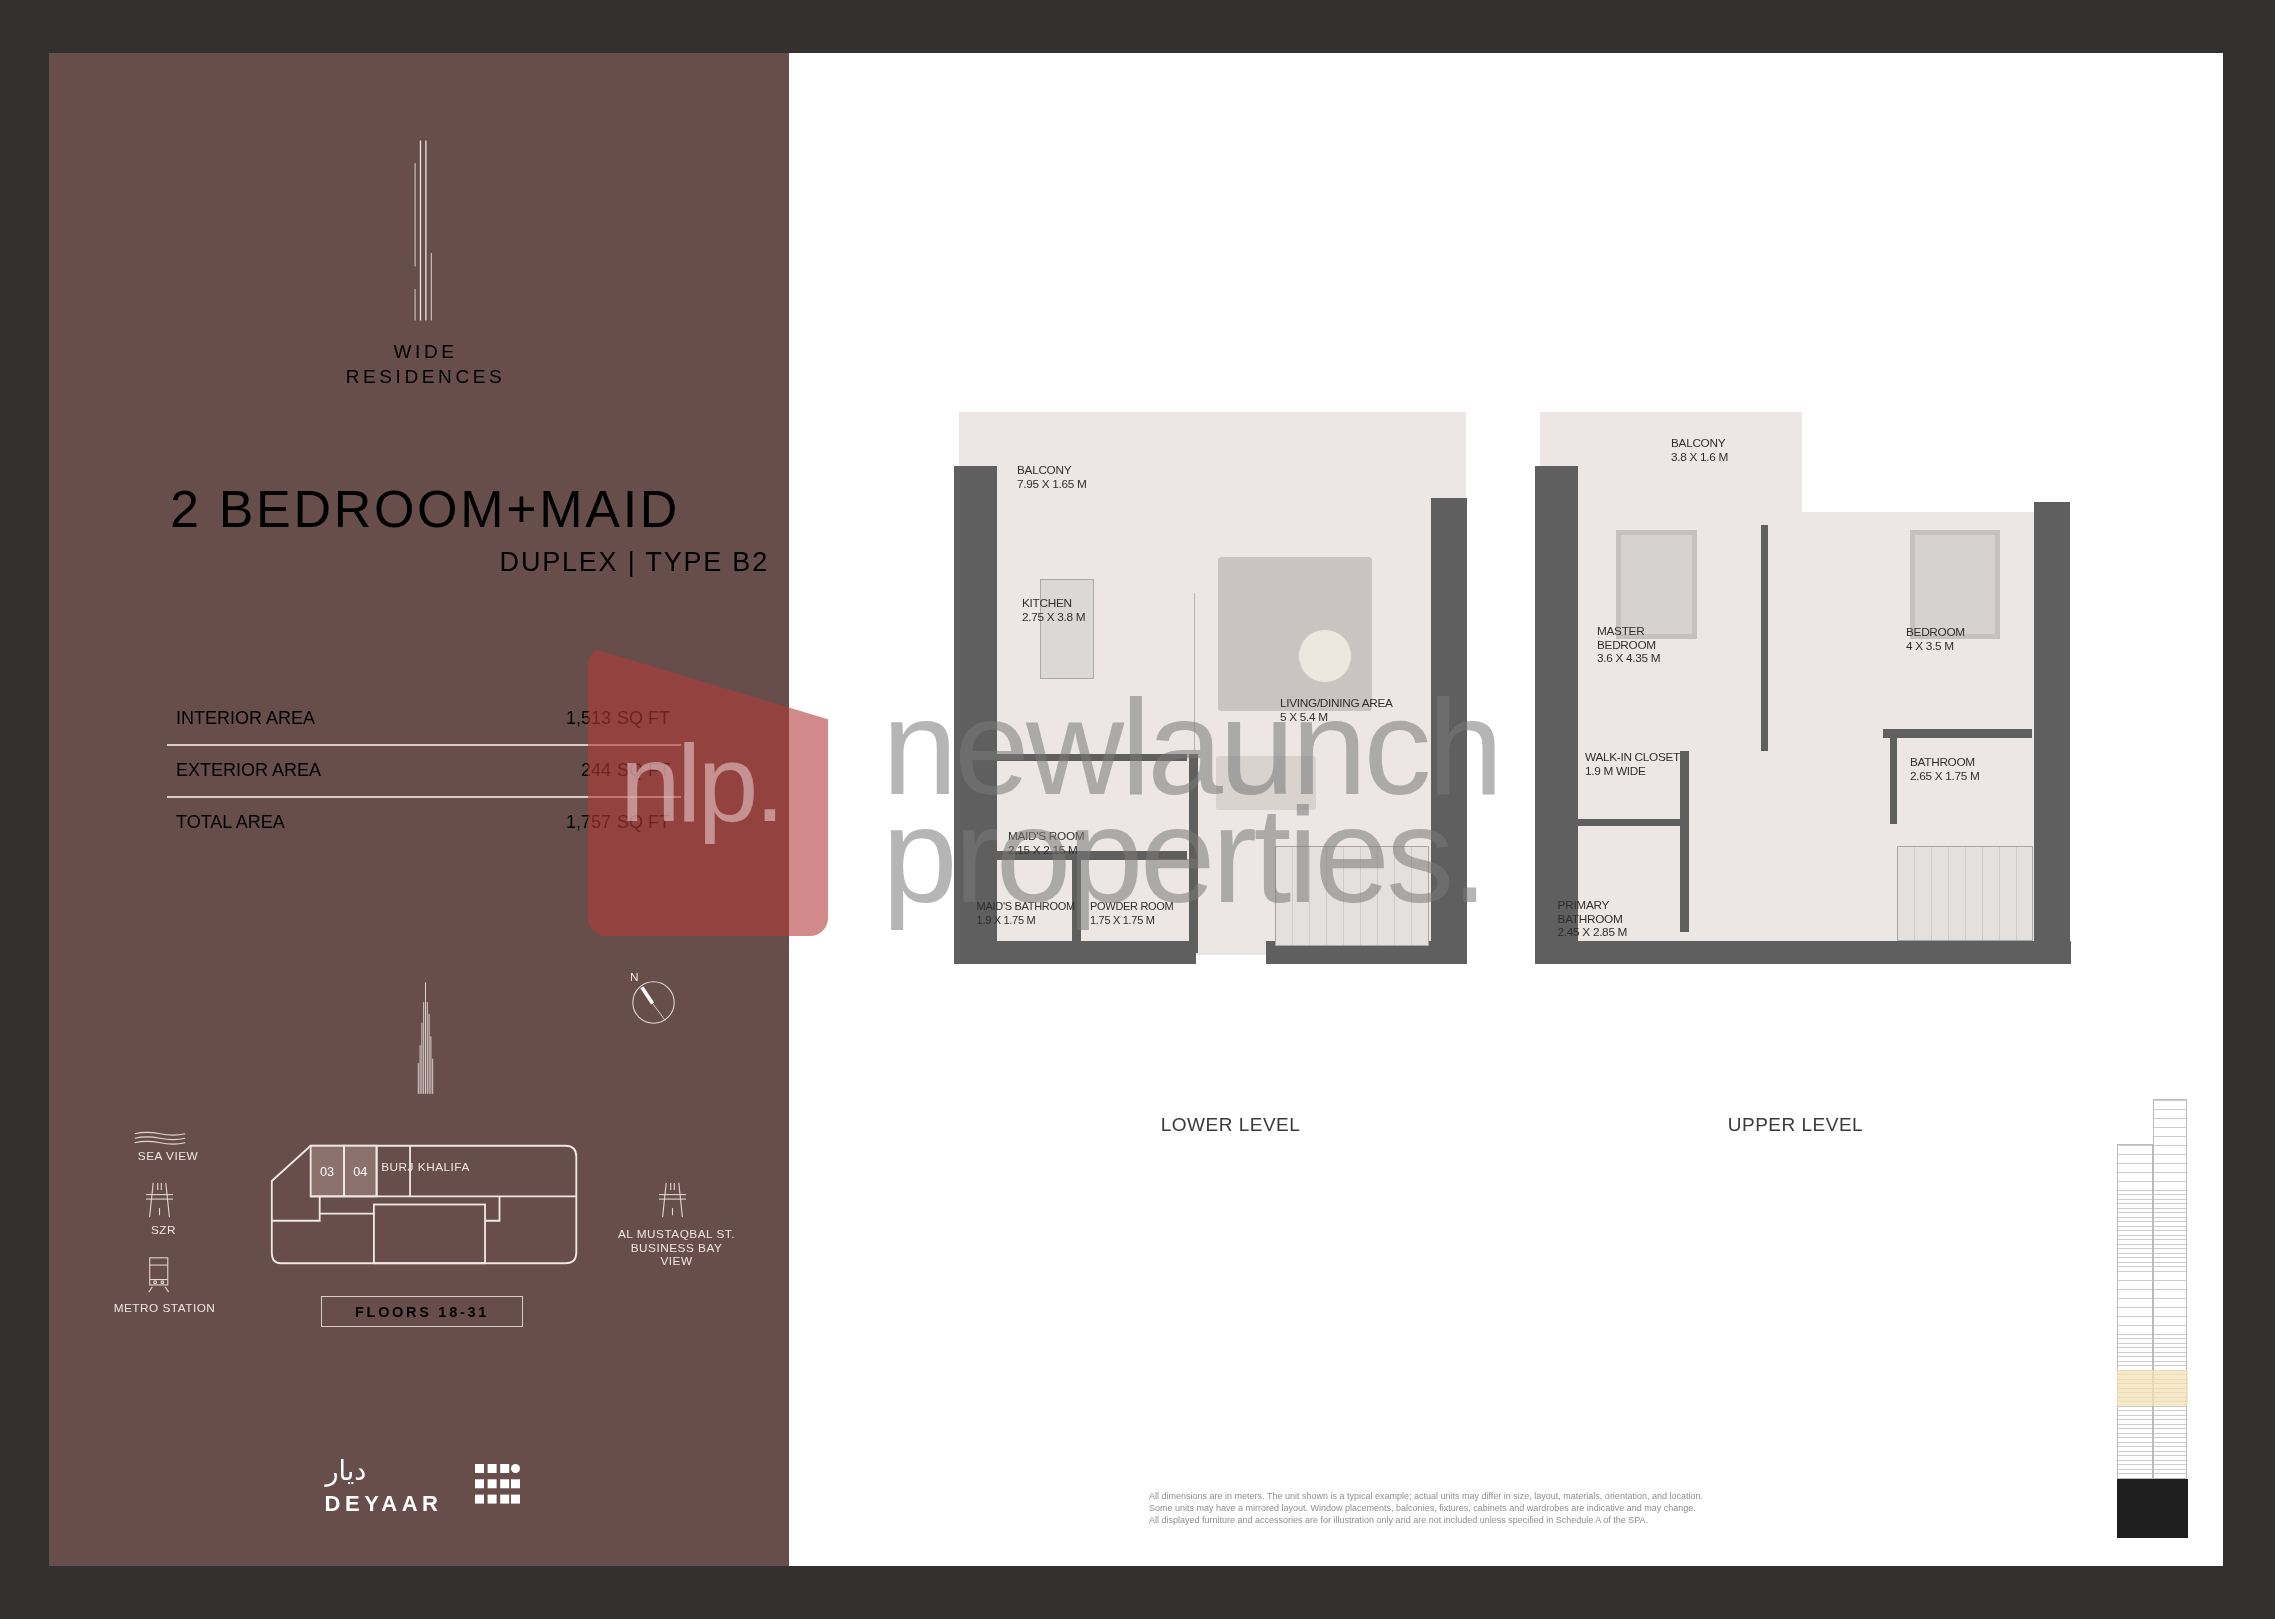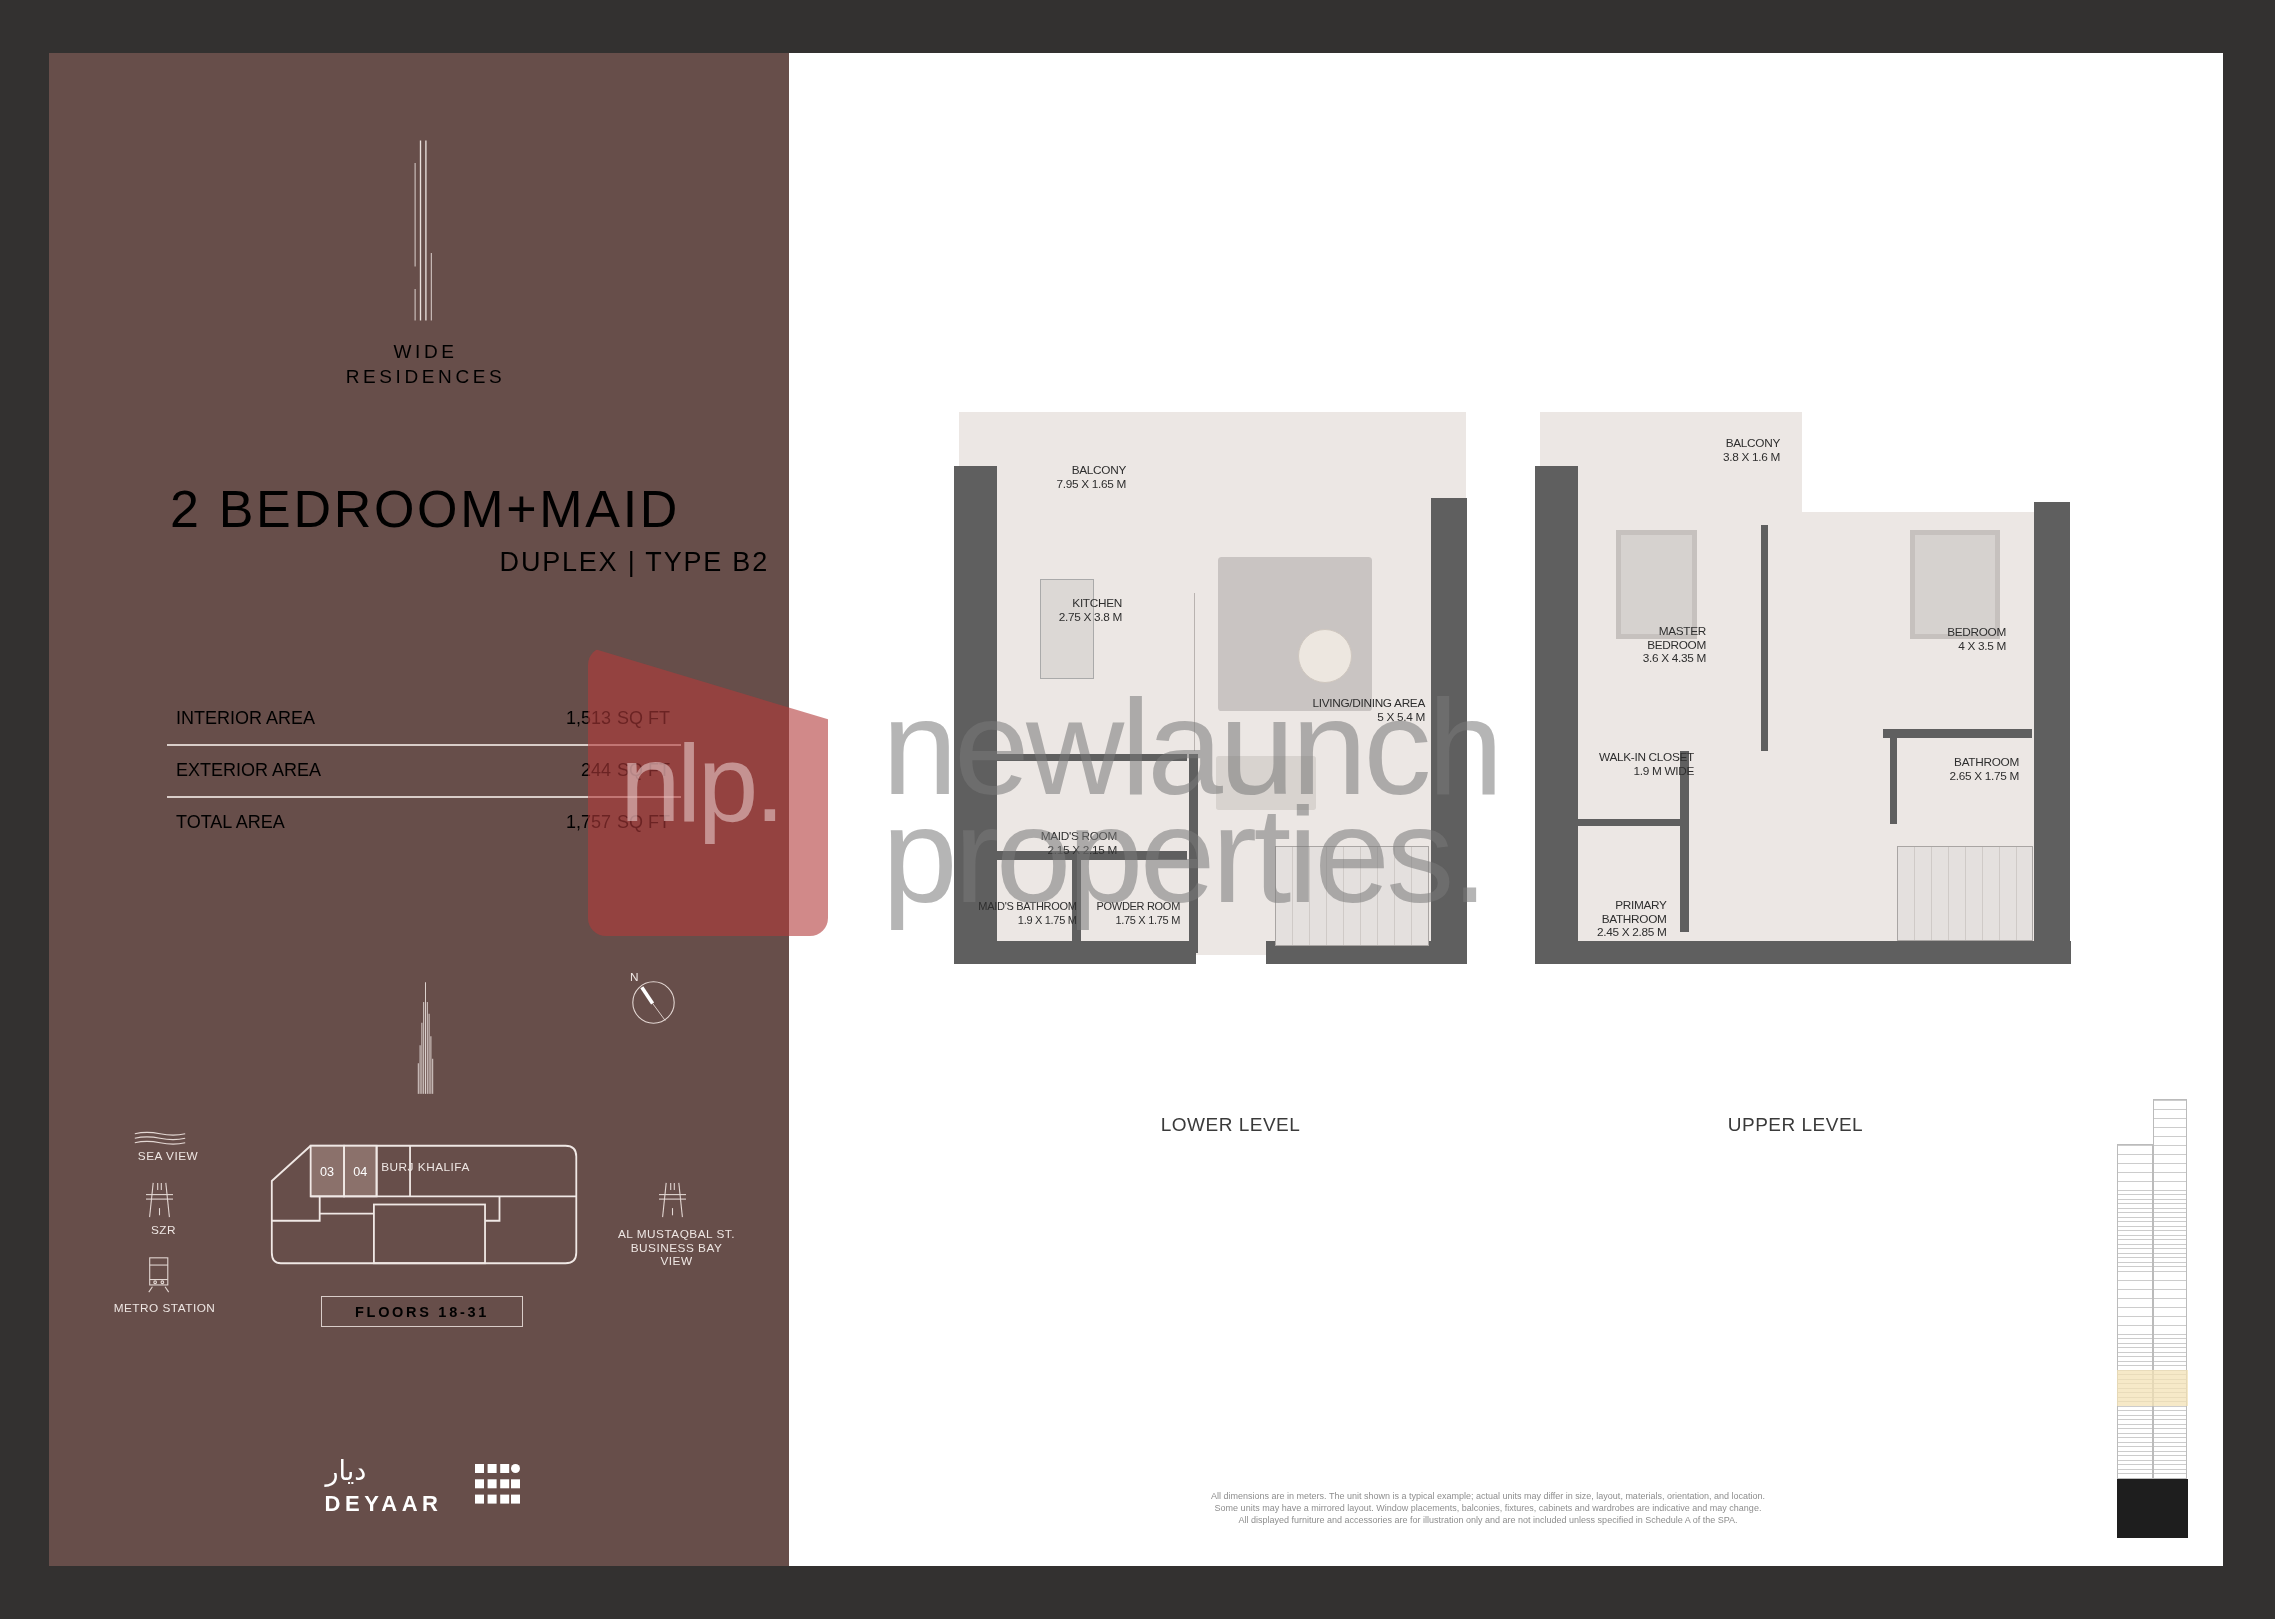--- a/index.html
+++ b/index.html
@@ -14,23 +14,23 @@
   .title { left: 81px; top: 479px; width: 688px; font-size: 52px; letter-spacing: 2.7px; font-weight: 300; }
   .subtitle { left: 81px; top: 547px; width: 688px; font-size: 27px; letter-spacing: 1.8px; text-align: right; }
   .area-row { left: 167px; width: 514px; height: 52px; display: flex; align-items: center; justify-content: space-between; font-size: 18px; padding: 0 11px 0 9px; }
   .area-row .val { display: flex; gap: 6px; }
   .divider { left: 167px; width: 514px; height: 1.8px; background: #d9cdc9; }
   .small-label { font-size: 11.8px; letter-spacing: 0.5px; color: #eee6e3; }
   .floors-box { left: 321px; top: 1296px; width: 202px; height: 31px; border: 1.4px solid #d9cdc9; display: flex; align-items: center; justify-content: center; font-size: 14.5px; letter-spacing: 2.7px; font-weight: bold; }
   .deyaar { left: 321px; top: 1455px; width: 217px; height: 68px; }
   .plan { background: #ece7e4; }
   .wall { background: #5f5f5f; position: absolute; }
-  .room-label { position: absolute; font-size: 11.8px; color: #2e2e2e; text-align: right; line-height: 13.6px; letter-spacing: -0.3px; }
+  .room-label { position: absolute; font-size: 11.8px; color: #2e2e2e; text-align: left; line-height: 13.6px; letter-spacing: -0.3px; }
   .level-label { font-size: 19px; color: #3a3a3a; letter-spacing: 0.5px; }
-  .disclaimer { left: 1149px; top: 1491px; width: 678px; font-size: 9px; color: #8e8e8e; text-align: center; line-height: 11.8px; }
+  .disclaimer { left: 1149px; top: 1491px; width: 678px; font-size: 9px; color: #8e8e8e; line-height: 11.8px; }
   .watermark-text { font-size: 136px; color: rgba(120,120,120,0.55); font-weight: 300; letter-spacing: -3.6px; line-height: 118px; }
 </style>
 </head>
 <body>
 
 <div class="abs frame"></div>
 
 <div class="abs panel"></div>
 
 <svg class="abs brand-lines" viewBox="0 0 60 210">

